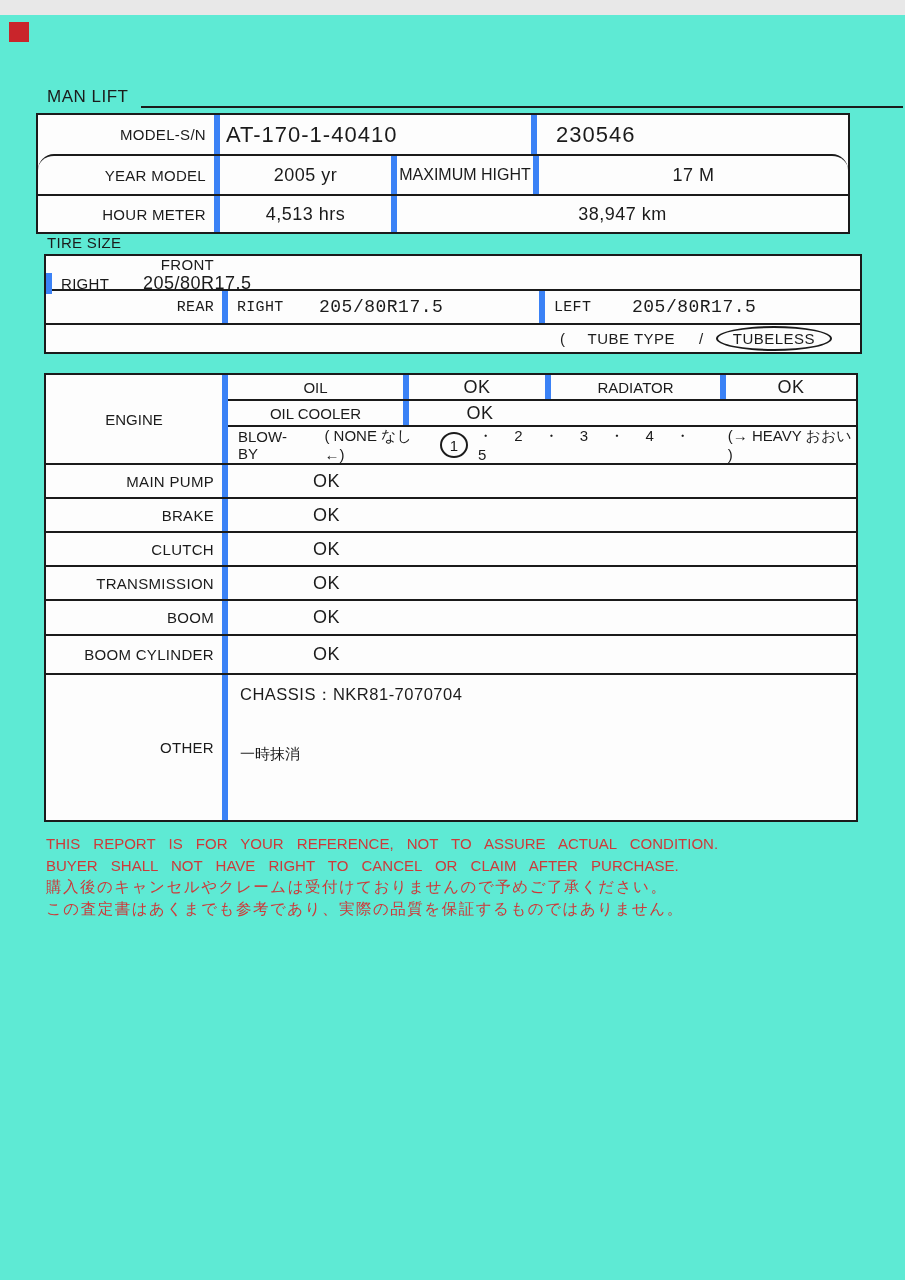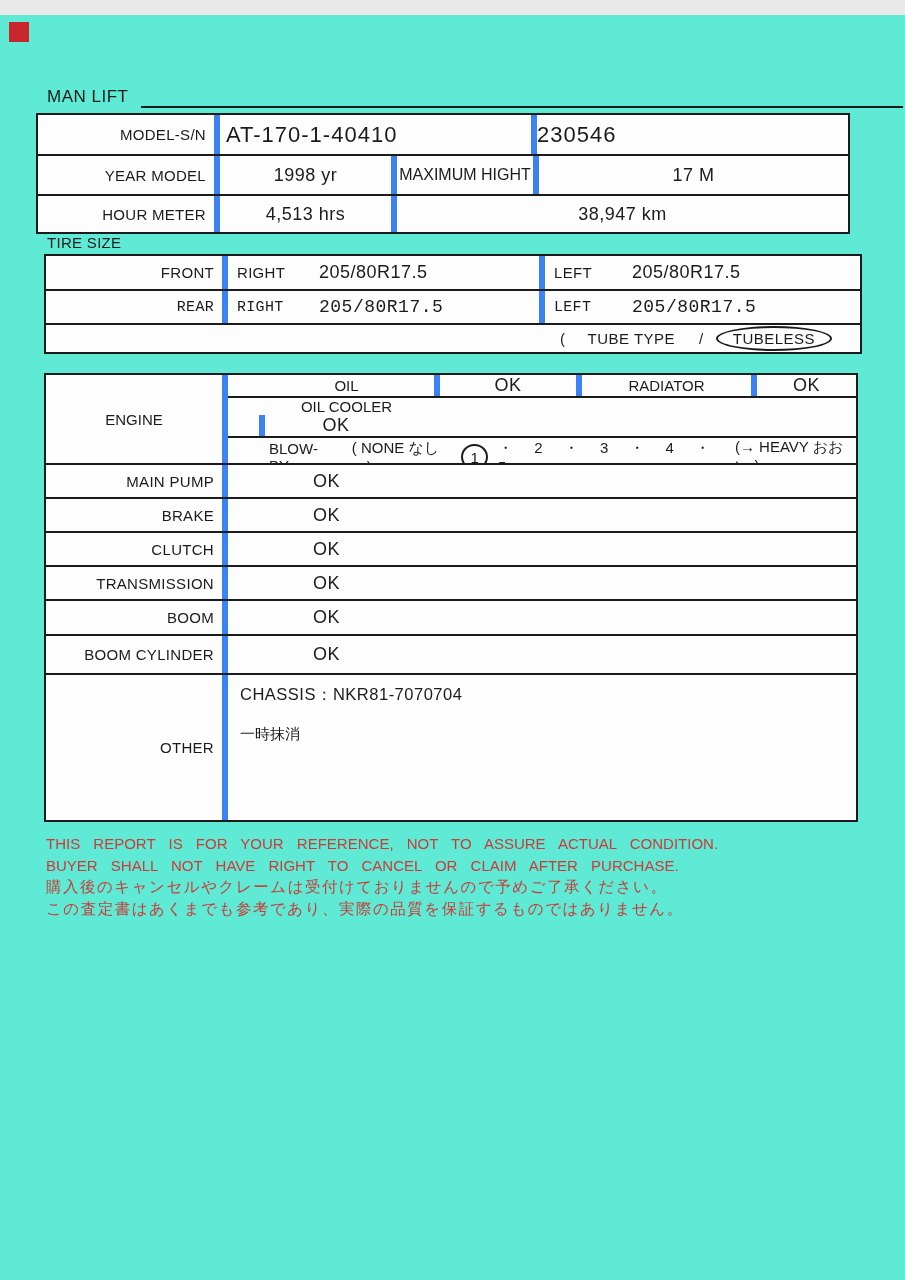--- a/index.html
+++ b/index.html
@@ -28,63 +28,63 @@
   .row + .row { border-top: 2px solid #1b1b1b; }
   .cell { display: flex; align-items: center; overflow: hidden; }
   .cell + .cell { border-left: 6px solid #3b82f6; }
   .lab { justify-content: flex-end; padding-right: 8px; font-size: 15px; letter-spacing: .3px; }
   .ctr { justify-content: center; }
   .big { font-size: 22px; letter-spacing: 1px; }
   .med { font-size: 18px; letter-spacing: .5px; }
   .sm  { font-size: 15px; }
 
   .tbl1 { left: 36px; top: 98px; width: 814px; }
-  .tbl1 .r1 { height: 39px; } .tbl1 .r2 { height: 40px; } .tbl1 .r3 { height: 38px; }
+  .tbl1 .r1 { height: 39px; } .tbl1 .r2 { height: 40px; border-radius: 16px; } .tbl1 .r3 { height: 38px; }
   .w176 { width: 176px; flex: none; }
   .w317 { width: 317px; flex: none; }
   .w177 { width: 177px; flex: none; }
   .w142 { width: 142px; flex: none; }
   .grow { flex: 1 1 auto; }
 
   .tire-label { left: 47px; top: 219px; font-size: 15px; letter-spacing: .3px; }
   .tbl2 { left: 44px; top: 239px; width: 818px; }
-  .tbl2 .r1 { height: 33px; } .tbl2 .r2 { height: 34px; font-family: Liberation Mono, monospace; } .tbl2 .r3 { height: 29px; }
+  .tbl2 .r1 { height: 33px; flex-direction: column; } .tbl2 .r2 { height: 34px; font-family: Liberation Mono, monospace; } .tbl2 .r3 { height: 29px; }
   .side-lab { flex: none; font-size: 15px; letter-spacing: .3px; }
   .pos-right { width: 82px; margin-left: 9px; }
   .pos-left  { width: 78px; margin-left: 9px; }
   .tube-row { padding-left: 514px; font-size: 15px; letter-spacing: .5px; }
   .tube-row .gap1 { margin-left: 22px; }
   .tube-row .gap2 { margin-left: 24px; }
   .oval {
     display: inline-flex; align-items: center; justify-content: center;
     margin-left: 12px; padding: 0 15px; height: 25px;
     border: 2px solid #1b1b1b; border-radius: 50%;
   }
 
   .tbl3 { left: 44px; top: 358px; width: 814px; }
   .engine-row { height: 88px; }
   .subcol { display: flex; flex-direction: column; flex: 1 1 auto; }
-  .subrow { display: flex; flex: 1 1 0; align-items: stretch; padding-left: 31px; }
-  .subrow + .subrow { border-top: 2px solid #1b1b1b; flex-direction: column; }
+  .subrow { display: flex; flex: 1 1 0; align-items: stretch; }
+  .subrow + .subrow { border-top: 2px solid #1b1b1b; }
   .w175 { width: 175px; flex: none; }
   .ok-inner { width: 142px; text-align: center; flex: none; }
   .blowby { padding-left: 10px; font-size: 15px; }
   .blowby .pre { margin-left: 20px; }
   .circle {
     display: inline-flex; align-items: center; justify-content: center;
     width: 29px; height: 26px; margin-left: 8px;
     border: 2px solid #1b1b1b; border-radius: 50%;
     font-size: 15px;
   }
   .scale-nums { margin-left: 10px; word-spacing: 15px; letter-spacing: 1px; }
   .suffix { margin-left: 16px; }
   .h34 { height: 34px; } .h35 { height: 35px; } .h39 { height: 39px; }
   .ok-cell { padding-left: 85px; font-size: 18px; letter-spacing: .5px; }
   .other-row { height: 147px; }
-  .other-content { flex-direction: column; align-items: flex-start; justify-content: flex-start; padding: 9px 12px; }
+  .other-content { flex-direction: column; align-items: flex-start; justify-content: flex-start; padding: 9px 12px; gap: 20px; }
   .chassis { font-size: 16.5px; letter-spacing: .5px; }
   .note { font-size: 15px; margin-top: 19px; }
 
   .disclaimer { left: 46px; top: 818px; line-height: 21.5px; }
   .disclaimer .en { font-size: 15px; word-spacing: 9px; letter-spacing: 0; }
   .disclaimer .jp { font-size: 15.5px; letter-spacing: 1.5px; line-height: 22px; }
 </style>
 </head>
 <body>
 
@@ -92,25 +92,25 @@
 
   <div class="abs stamp" style="background: rgb(201, 37, 43);"></div>
 
   <div class="abs title">MAN LIFT</div>
   <div class="abs hrule"></div>
 
   <div class="tbl tbl1">
     <div class="row r1">
       <div class="cell lab w176">MODEL-S/N</div>
       <div class="cell big w317" style="padding-left:6px">AT-170-1-40410</div>
-      <div class="cell big grow" style="padding-left:0">230546</div>
+      <div class="cell big grow" style="padding-left:19px">230546</div>
     </div>
     <div class="row r2">
       <div class="cell lab w176">YEAR MODEL</div>
-      <div class="cell med ctr w177">1998 yr</div>
+      <div class="cell med ctr w177">2005 yr</div>
       <div class="cell ctr w142" style="font-size:16px">MAXIMUM HIGHT</div>
       <div class="cell med ctr grow">17 M</div>
     </div>
     <div class="row r3">
       <div class="cell lab w176">HOUR METER</div>
       <div class="cell med ctr w177">4,513 hrs</div>
       <div class="cell med ctr grow">38,947 km</div>
     </div>
   </div>
 

